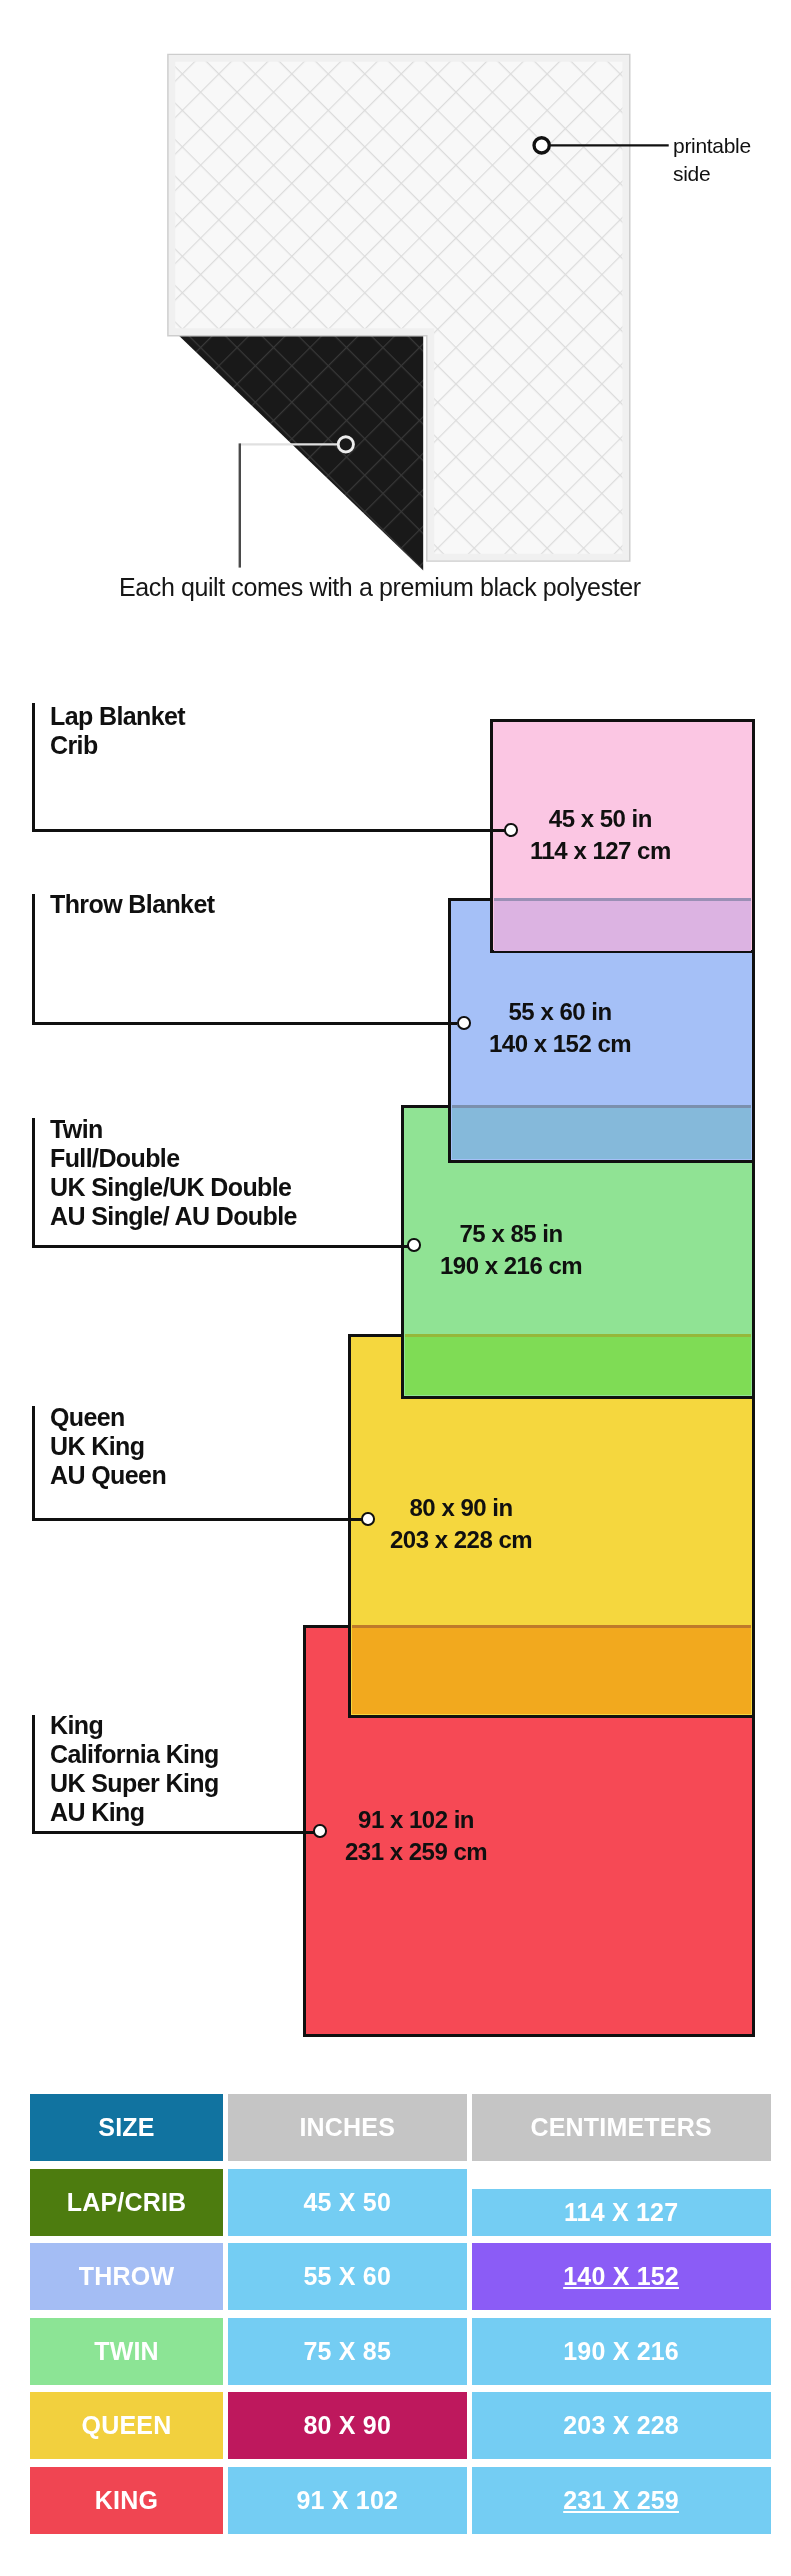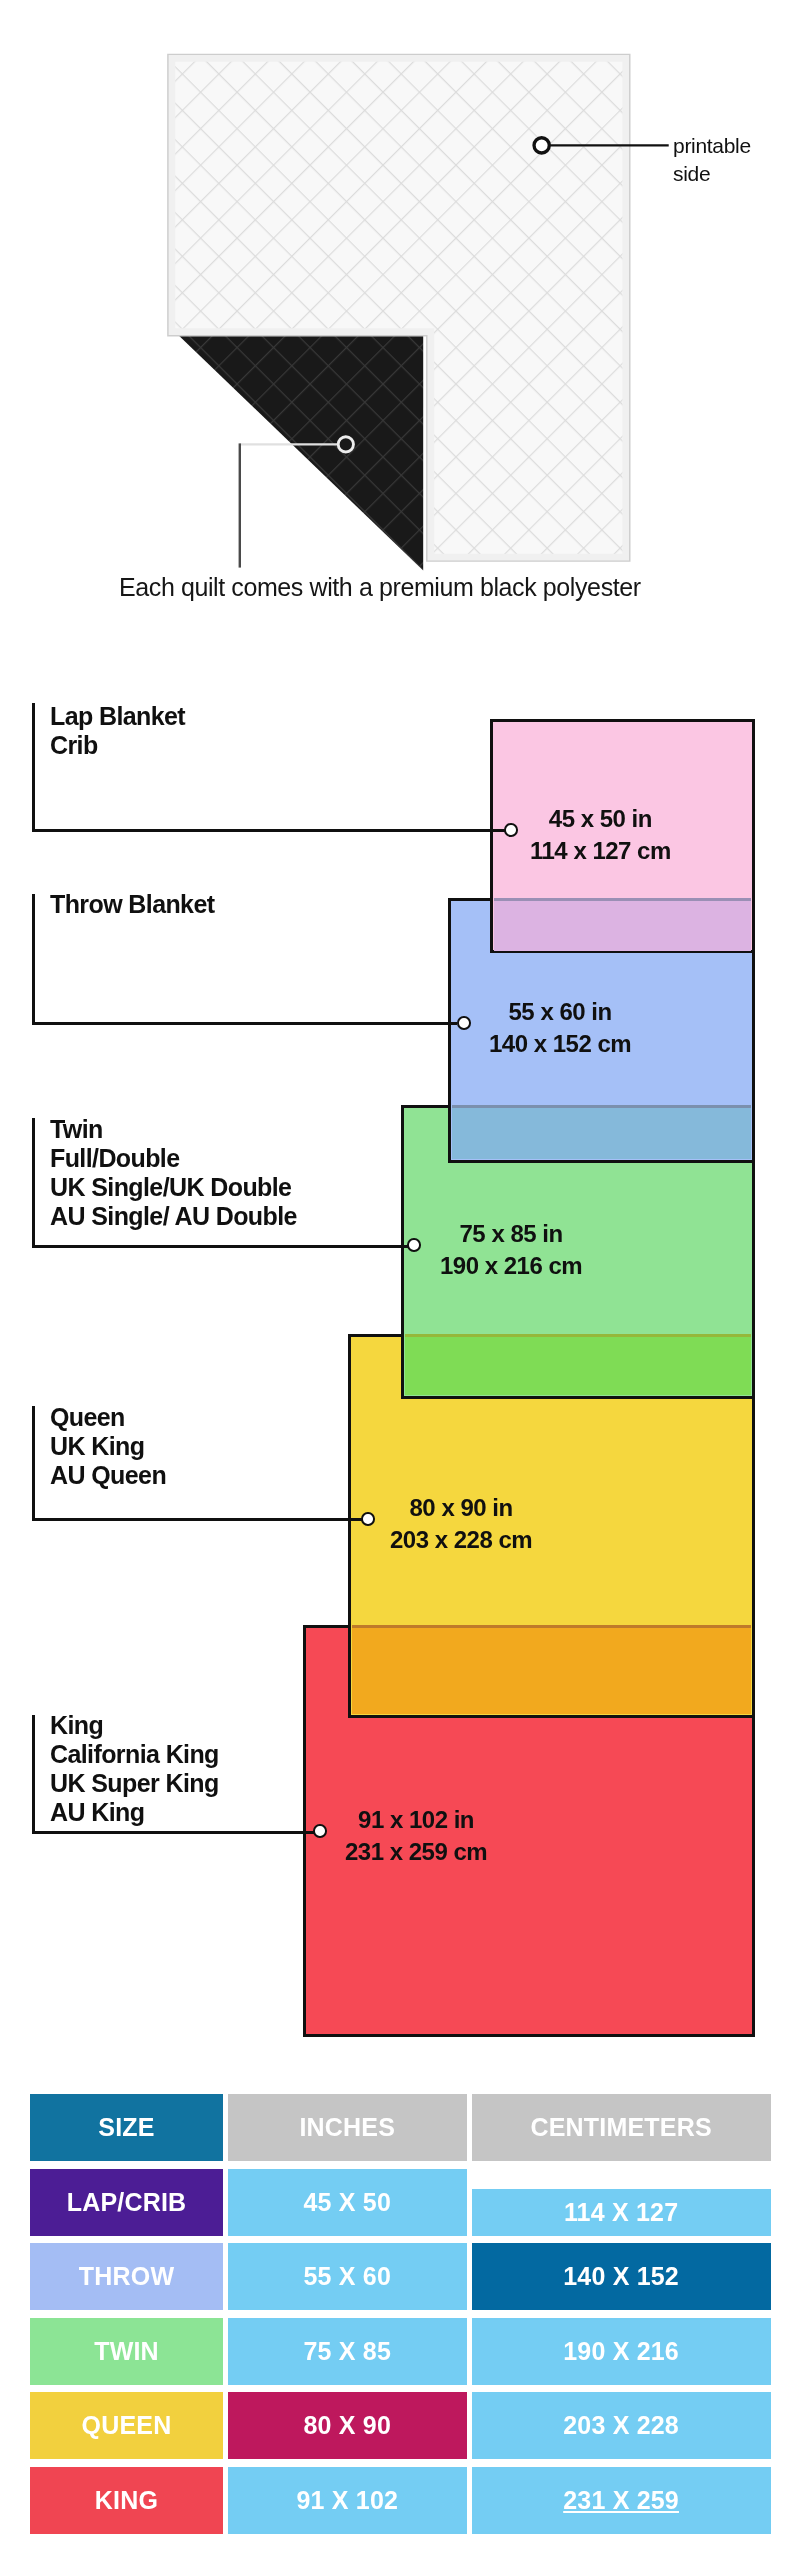--- a/index.html
+++ b/index.html
@@ -158,27 +158,27 @@
   <div class="abs dims dim-4">
     <div>91 x 102 in</div>
     <div>231 x 259 cm</div>
   </div>
 
   <div class="abs size-table">
     <div class="cell" style="background-color: rgb(17, 115, 160);">SIZE</div>
     <div class="cell" style="background-color: rgb(197, 197, 197);">INCHES</div>
     <div class="cell" style="background-color: rgb(197, 197, 197);">CENTIMETERS</div>
 
-    <div class="cell" style="background-color: #4c1d95;">LAP/CRIB</div>
+    <div class="cell" style="background-color: #4d7c0f;">LAP/CRIB</div>
     <div class="cell" style="background-color: rgb(116, 205, 243);">45 X 50</div>
     <div class="cell" style="background-color: rgb(116, 205, 243); margin-top: 20px;">114 X 127</div>
 
     <div class="cell" style="background-color: rgb(164, 189, 244);">THROW</div>
     <div class="cell" style="background-color: rgb(116, 205, 243);">55 X 60</div>
-    <div class="cell" style="background-color: #0369a1;">140 X 152</div>
+    <div class="cell" style="background-color: #8b5cf6; text-decoration: underline;">140 X 152</div>
 
     <div class="cell" style="background-color: rgb(140, 228, 149);">TWIN</div>
     <div class="cell" style="background-color: rgb(116, 205, 243);">75 X 85</div>
     <div class="cell" style="background-color: rgb(116, 205, 243);">190 X 216</div>
 
     <div class="cell" style="background-color: rgb(242, 208, 62);">QUEEN</div>
     <div class="cell" style="background-color: #be185d;">80 X 90</div>
     <div class="cell" style="background-color: rgb(116, 205, 243);">203 X 228</div>
 
     <div class="cell" style="background-color: rgb(240, 69, 82);">KING</div>

